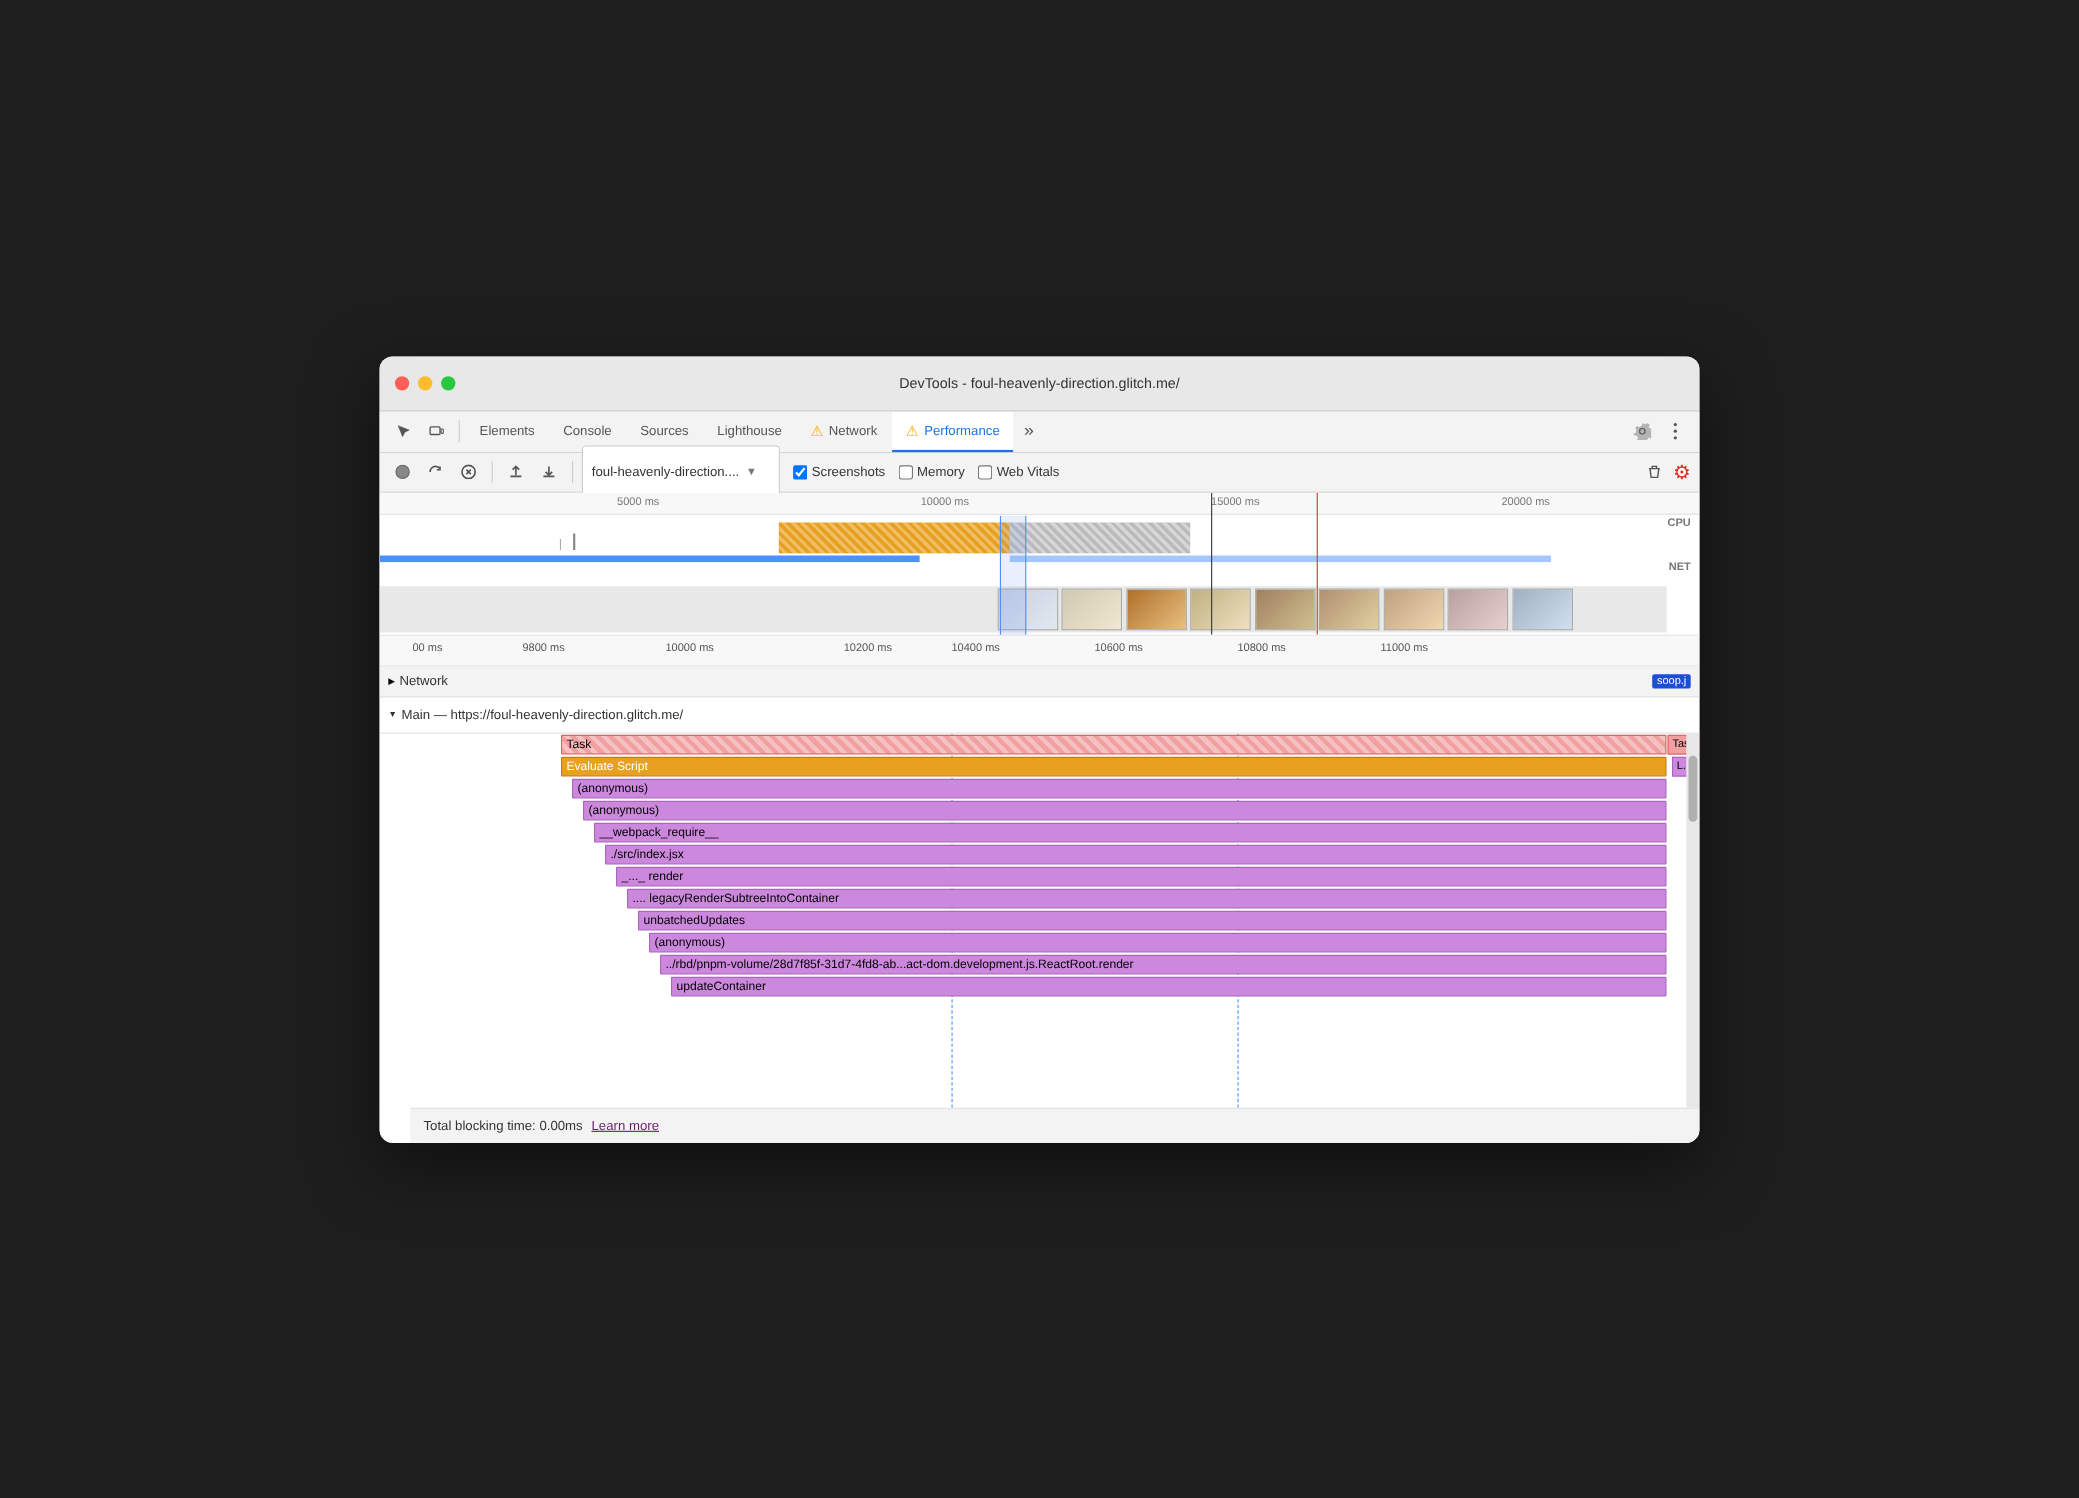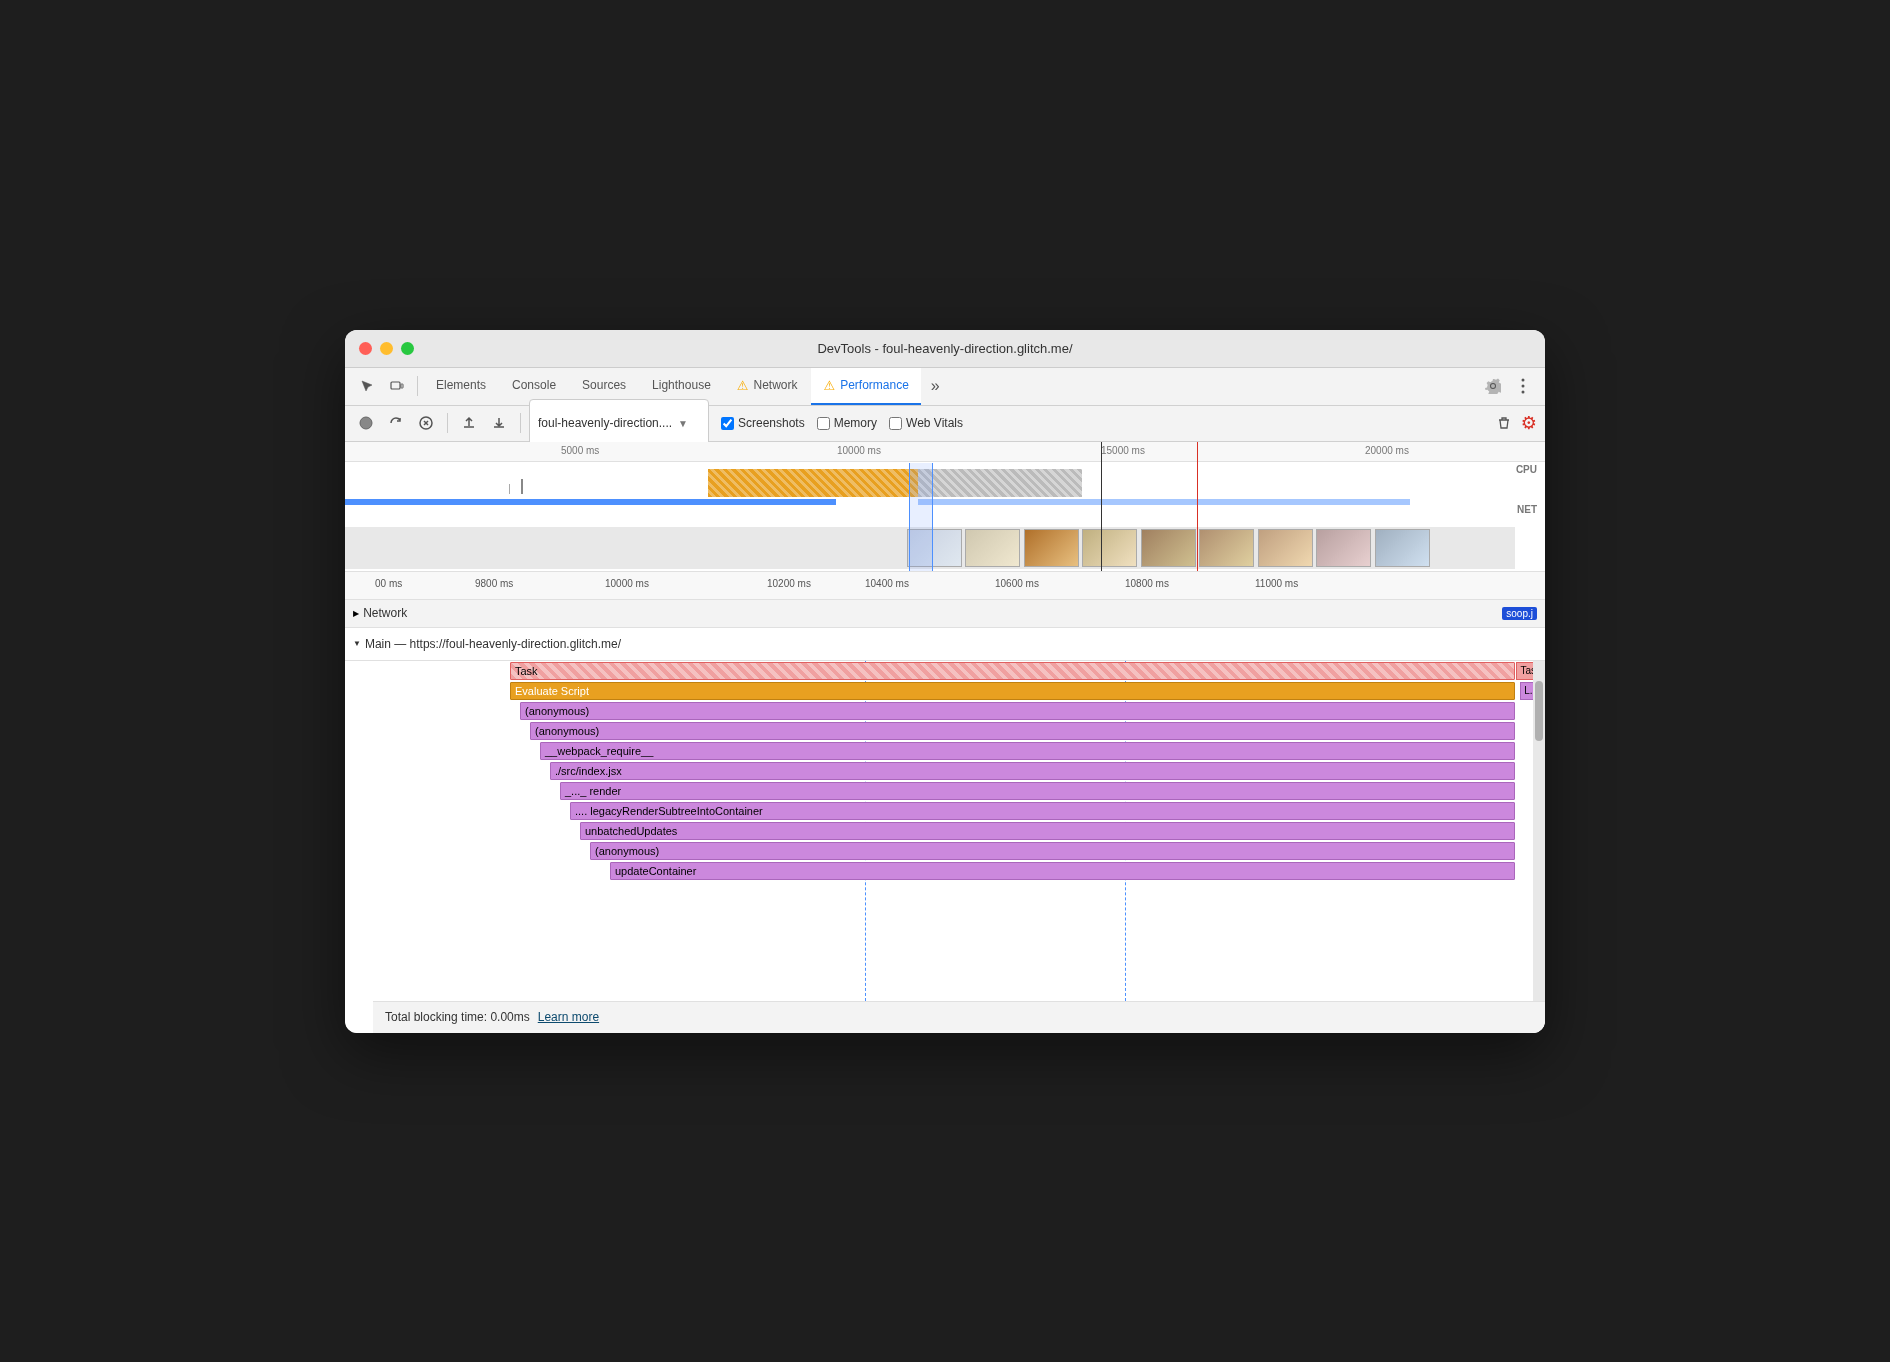--- a/index.html
+++ b/index.html
@@ -13,21 +13,21 @@
     }
     .window {
       width: 1200px;
       background: #f0f0f0;
       border-radius: 12px;
       box-shadow: 0 20px 60px rgba(0,0,0,0.5);
       overflow: hidden;
     }
     .title-bar {
       background: #e8e8e8;
-      height: 38px;
+      height: 50px;
       display: flex;
       align-items: center;
       justify-content: center;
       position: relative;
       border-bottom: 1px solid #ccc;
     }
     .title-bar-buttons {
       position: absolute;
       left: 14px;
       display: flex;
@@ -348,21 +348,21 @@
       height: 32px;
       display: flex;
       align-items: center;
       padding: 0 12px;
       font-size: 12px;
       color: #333;
       gap: 8px;
       margin-left: 28px;
     }
     .learn-more {
-      color: #0c4a6e;
+      color: #701a75;
       text-decoration: underline;
       cursor: pointer;
     }
     
     .warn-icon { color: #f9ab00; font-size: 13px; }
 
     
     .flame-full-bar {
       position: relative;
       height: 20px;
@@ -670,20 +670,25 @@
           <span>unbatchedUpdates</span>
         </div>
       </div>
 
       <div class="flame-full-bar">
         <div class="full-bar-inner" style="left:245px; right:30px; background:#cc88dd; border:1px solid #aa66bb;">
           <span>(anonymous)</span>
         </div>
       </div>
 
+      <div class="flame-full-bar">
+        <div class="full-bar-inner" style="left:255px; right:30px; background:#cc88dd; border:1px solid #aa66bb;">
+          <span>../rbd/pnpm-volume/28d7f85f-31d7-4fd8-ab...act-dom.development.js.ReactRoot.render</span>
+        </div>
+      </div>
 
       <div class="flame-full-bar">
         <div class="full-bar-inner" style="left:265px; right:30px; background:#cc88dd; border:1px solid #aa66bb;">
           <span>updateContainer</span>
         </div>
       </div>
 
       <div class="scrollbar">
         <div class="scroll-thumb"></div>
       </div>

